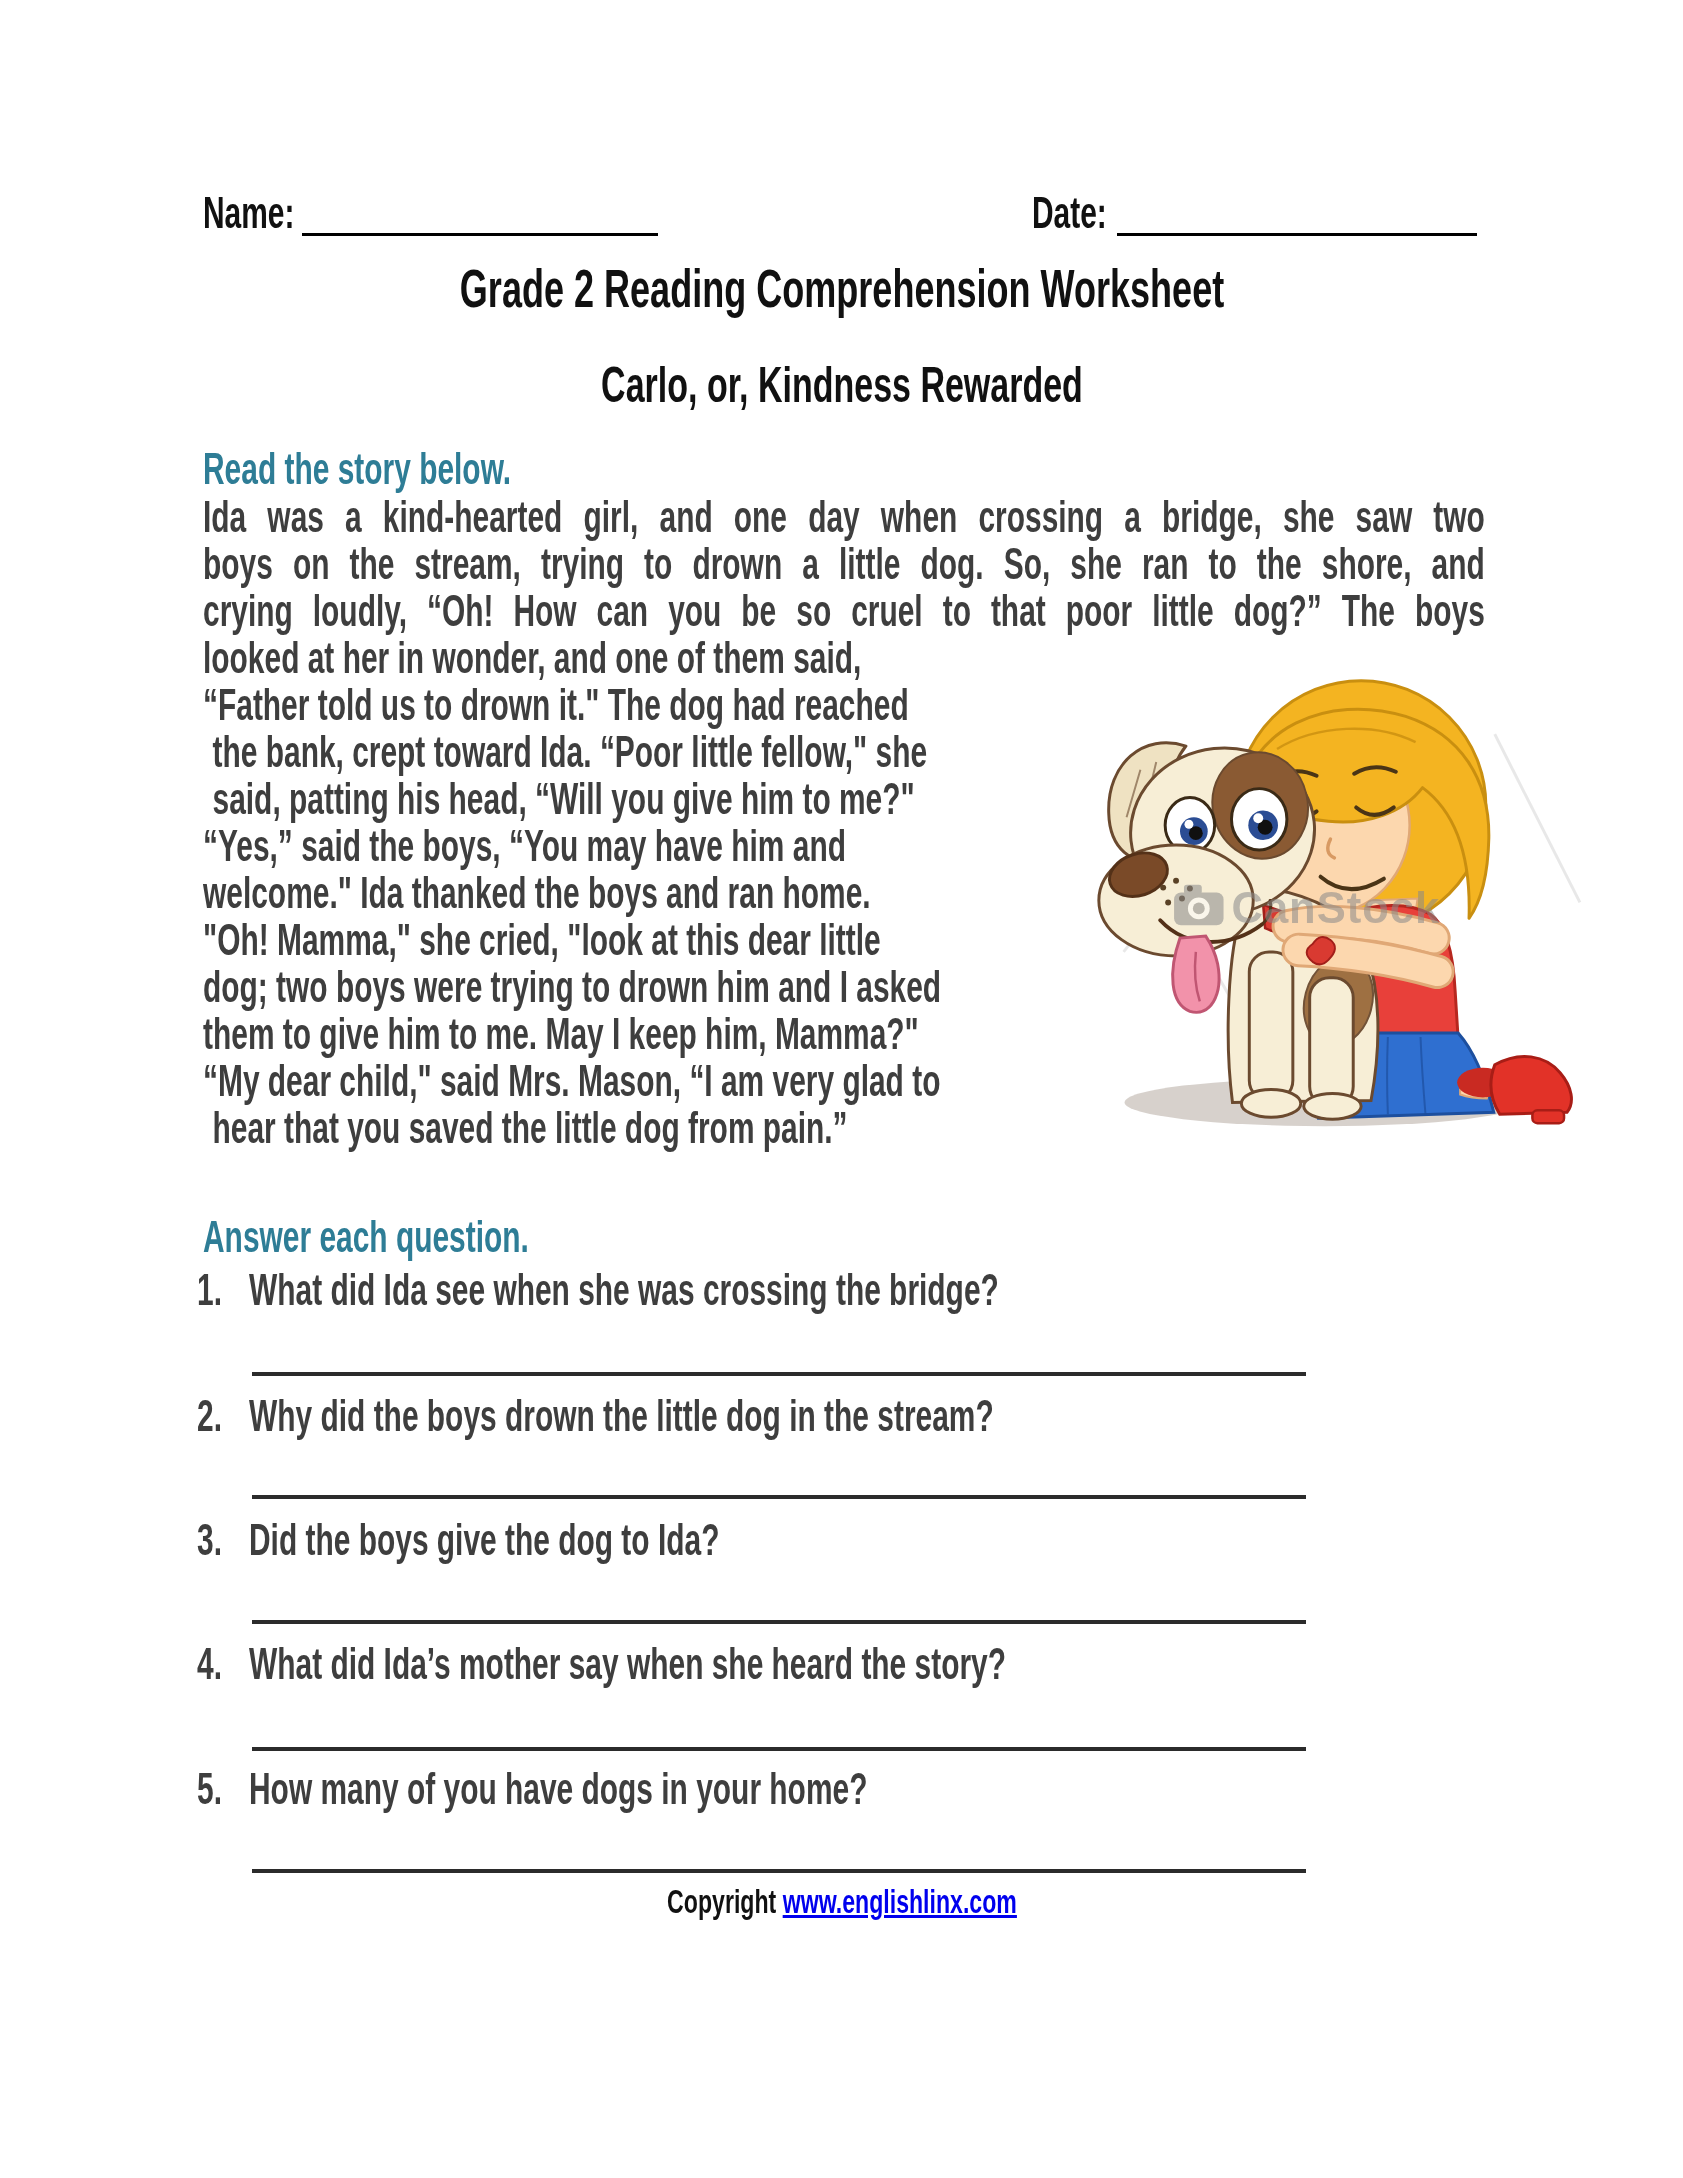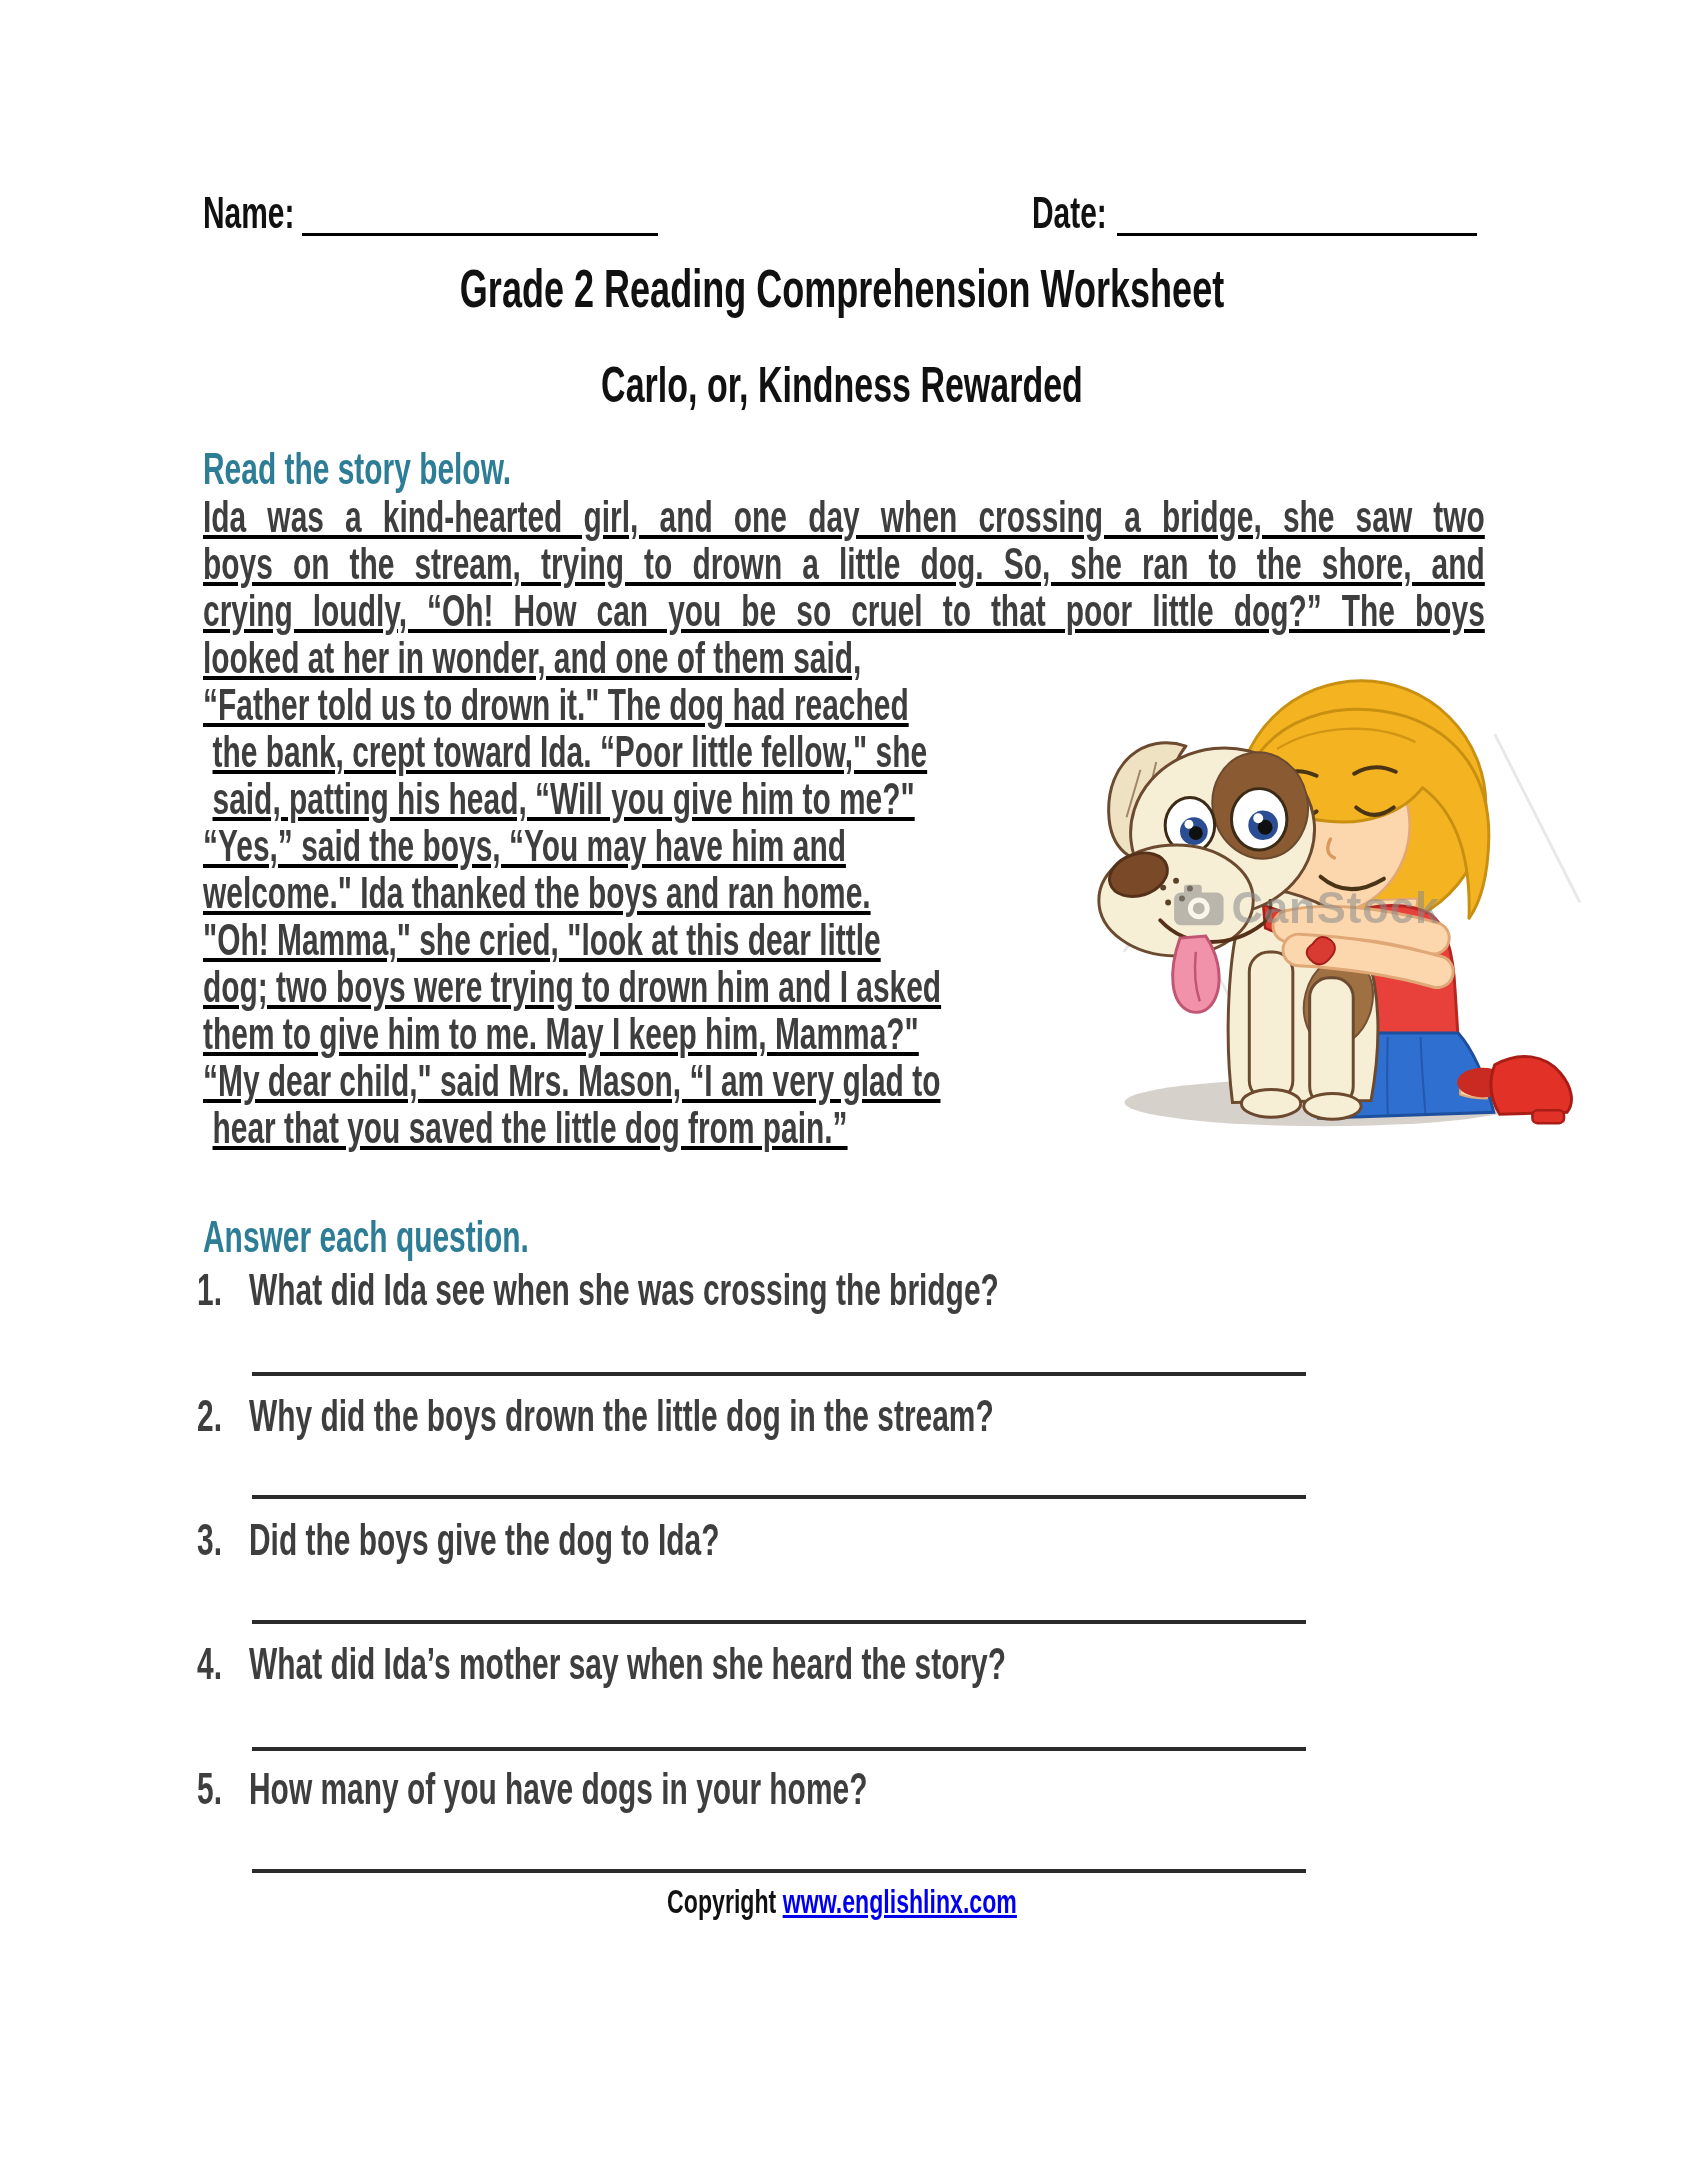--- a/index.html
+++ b/index.html
@@ -36,21 +36,20 @@
   .subtitle{font-size:50px;}
   .fieldline{
     position:absolute;
     border-top:3px solid #000000;
     height:0;
   }
   .story{
     position:absolute;
     left:203px;top:493px;
     width:1287px;
-    text-decoration:underline;
   }
   .line{
     height:47px;
     line-height:47px;
     font-weight:bold;
     font-size:44px;
     color:var(--body_text);
     white-space:nowrap;
     width:max-content;
     transform:scaleX(0.68);

